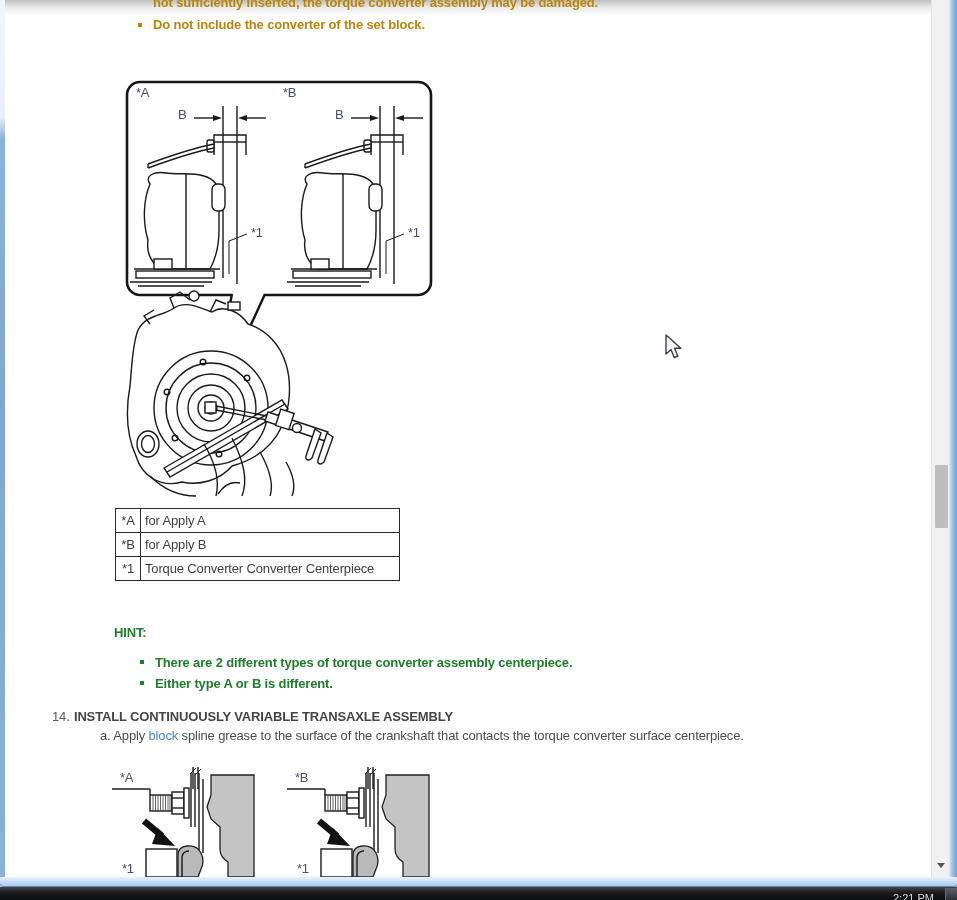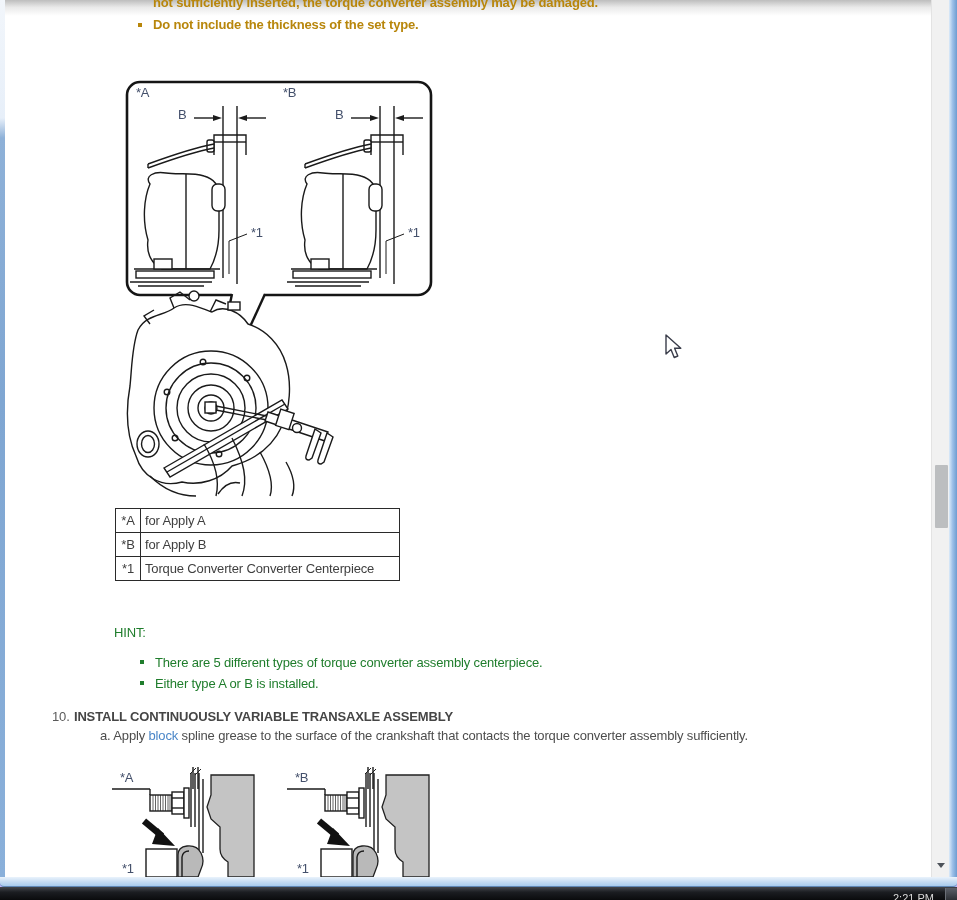--- a/index.html
+++ b/index.html
@@ -28,21 +28,21 @@
   .sb-down .tri{position:absolute;left:5px;top:7px;width:0;height:0;
     border-left:4.5px solid transparent;border-right:4.5px solid transparent;border-top:5px solid #4d5259;}
 
   
   .content{left:5px;top:0;width:926px;height:877px;background:#fff;overflow:hidden;}
   .top-shade{left:0;top:0;width:926px;height:16px;
     background:linear-gradient(180deg,#bdbdbd 0%,#e9e9e9 45%,#ffffff 100%);}
 
   .t{position:absolute;white-space:nowrap;letter-spacing:-0.15px;}
   .caution{color:#b8860b;font-weight:bold;font-size:13px;}
-  .green{color:#1f7d2c;font-weight:normal;font-size:13px;}
+  .green{color:#1f7d2c;font-weight:bold;font-size:13px;}
   .bullet-sq{position:absolute;width:4px;height:4px;}
   .bullet-sq.or{background:#b8860b;}
   .bullet-sq.gr{background:#1f7d2c;}
   .body-text{color:#4d4d4d;font-size:13px;}
   .step-num{color:#5a5a5a;font-size:13px;}
   .step-title{color:#454545;font-weight:bold;font-size:13px;}
   .link{color:#4a86c8;cursor:pointer;}
   .fig-label{position:absolute;color:#44506b;font-size:13px;white-space:nowrap;letter-spacing:-0.2px;}
 
   
@@ -56,21 +56,21 @@
 </head>
 <body>
 
 <div class="screen">
 
   <div class="abs content">
     <div class="abs top-shade"></div>
 
     <div class="t caution" style="left:148px;top:-5px;">not sufficiently inserted, the torque converter assembly may be damaged.</div>
     <div class="bullet-sq or" style="left:133px;top:23px;"></div>
-    <div class="t caution" style="left:148px;top:17px;">Do not include the thickness of the set type.</div>
+    <div class="t caution" style="left:148px;top:17px;">Do not include the converter of the set block.</div>
 
     <div class="abs" style="left:115px;top:78px;width:320px;height:420px;">
       <svg width="320" height="420" viewBox="0 0 320 420">
         <rect x="7" y="4" width="304" height="213" rx="13" fill="#fff" stroke="#151515" stroke-width="2.6"></rect>
         <polygon points="112,214 145,214 91,332" fill="#fff"></polygon>
         <line x1="112" y1="216" x2="88" y2="331" stroke="#151515" stroke-width="2.4"></line>
         <line x1="145" y1="216" x2="92" y2="332" stroke="#151515" stroke-width="2.4"></line>
 
         <g id="xs-unit">
           <line class="ln" x1="103" y1="28" x2="103" y2="200"></line>
@@ -157,31 +157,31 @@
       </tr>
       <tr>
         <td class="k">*1</td>
         <td>Torque Converter Converter Centerpiece</td>
       </tr>
     </tbody>
       </table>
 
     <div class="t green" style="left:109px;top:625px;">HINT:</div>
     <div class="bullet-sq gr" style="left:135px;top:660px;"></div>
-    <div class="t green" style="left:150px;top:655px;">There are 5 different types of torque converter assembly centerpiece.</div>
+    <div class="t green" style="left:150px;top:655px;">There are 2 different types of torque converter assembly centerpiece.</div>
     <div class="bullet-sq gr" style="left:135px;top:681px;"></div>
-    <div class="t green" style="left:150px;top:676px;">Either type A or B is installed.</div>
+    <div class="t green" style="left:150px;top:676px;">Either type A or B is different.</div>
 
     <div class="t" style="left:47px;top:707px;">
-      <span class="step-num">10.</span>
+      <span class="step-num">14.</span>
       <span class="step-title">INSTALL CONTINUOUSLY VARIABLE TRANSAXLE ASSEMBLY</span>
     </div>
     <div class="t body-text" style="left:95px;top:728px;">
       <span>a.</span>
-      <span>Apply </span><span class="link">block</span><span> spline grease to the surface of the crankshaft that contacts the torque converter assembly sufficiently.</span>
+      <span>Apply </span><span class="link">block</span><span> spline grease to the surface of the crankshaft that contacts the torque converter surface centerpiece.</span>
     </div>
 
     <div class="abs" style="left:103px;top:765px;width:352px;height:112px;overflow:hidden;">
       <svg width="352" height="112" viewBox="0 0 352 112">
         <g id="grease-unit">
           <path d="M103,10 L146,10 L146,112 L120,112 L120,97 Q112,92 112,84 L112,62 L103,54 L99,42 L103,30 Z" fill="#c4c4c4" stroke="#202020" stroke-width="1.3"></path>
           <line class="ln" x1="85" y1="2" x2="85" y2="24"></line>
           <line class="ln" x1="90" y1="2" x2="90" y2="24"></line>
           <path d="M82,9 L88,3 M87,10 L93,4" stroke="#202020" stroke-width="1" fill="none"></path>
           <line class="ln" x1="4" y1="24" x2="42" y2="24"></line>

